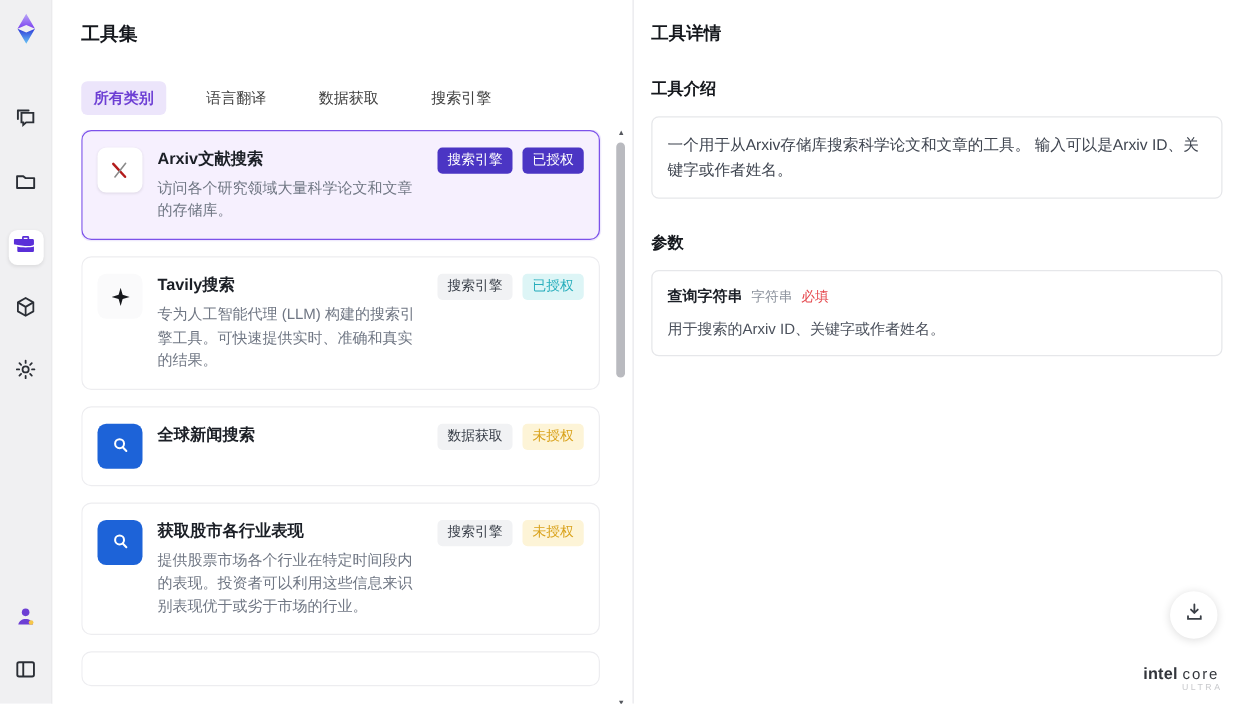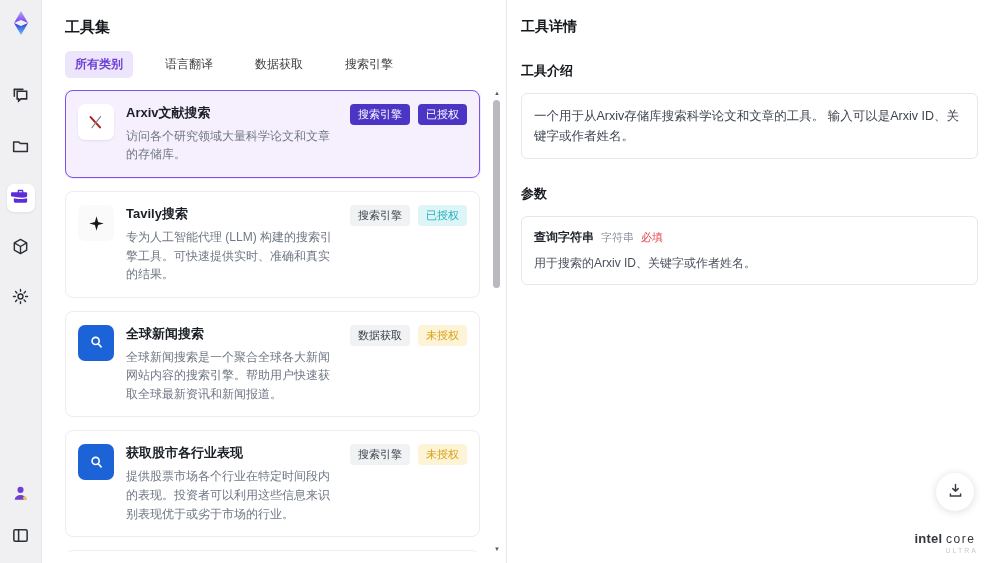--- a/index.html
+++ b/index.html
@@ -11,21 +11,21 @@
   .rail .logo { width:26px; height:26px; margin-top:10px; }
   .rail-icons { display:flex; flex-direction:column; align-items:center; gap:22px; margin-top:48px; }
   .rail-btn { width:28px; height:28px; display:flex; align-items:center; justify-content:center; border-radius:7px; color:#2b2f36; cursor:pointer; }
   .rail-btn svg { width:19px; height:19px; }
   .rail-btn.active { background:#ffffff; color:#5a2fd8; box-shadow:0 1px 3px rgba(0,0,0,.08); }
   .rail-bottom { margin-top:auto; display:flex; flex-direction:column; align-items:center; gap:14px; padding-bottom:14px; }
 
   
   .main { position:absolute; left:42px; top:0; width:464px; height:563px; background:#fff; padding:18px 0 0 23px; }
   .page-title { font-size:15px; font-weight:bold; color:#15181d; }
-  .tabs { display:flex; align-items:center; gap:22px; margin-top:14px; font-size:12px; }
+  .tabs { display:flex; align-items:center; gap:22px; margin-top:28px; font-size:12px; }
   .tab { color:#404040; cursor:pointer; padding:5px 10px; border-radius:5px; white-space:nowrap; }
   .tab.active { background:#ece5fb; color:#6d3fd4; font-weight:bold; }
 
   .list-wrap { position:relative; margin-top:12px; height:462px; overflow:hidden; padding-right:26px; }
   .list { display:flex; flex-direction:column; gap:13px; }
 
   .card { position:relative; display:flex; gap:12px; background:#fff; border:1px solid #ededf0; border-radius:8px; padding:13px 12px; cursor:pointer; }
   .card.selected { background:#f6f0fe; border:1.5px solid #7c52ea; box-shadow:0 0 0 1px rgba(124,82,234,.12); }
   .tool-icon { flex:0 0 36px; width:36px; height:36px; border-radius:7px; display:flex; align-items:center; justify-content:center; background:#fafafb; }
   .card.selected .tool-icon { background:#fff; box-shadow:0 1px 2px rgba(0,0,0,.08); }
@@ -199,21 +199,20 @@
 
   <article class="card">
     <div class="tool-icon icon-search-blue">
             <svg viewBox="0 0 20 20" width="17" height="17" fill="none" stroke="#ffffff" stroke-width="1.9">
               <circle cx="9" cy="8.2" r="4.2"></circle>
               <path d="M12 11.5l3.4 3.6" stroke-linecap="round"></path>
             </svg>
           </div>
     <div class="tool-body">
       <div class="tool-name">全球新闻搜索</div>
-      <div class="tool-desc">全球新闻搜索是一个聚合全球各大新闻网站内容的搜索引擎。帮助用户快速获取全球最新资讯和新闻报道。</div>
     </div>
     <div class="badges">
       <span class="badge badge-category cat-plain">数据获取</span>
       <span class="badge badge-auth auth-no">未授权</span>
     </div>
   </article>
 
   <article class="card">
     <div class="tool-icon icon-search-blue">
             <svg viewBox="0 0 20 20" width="17" height="17" fill="none" stroke="#ffffff" stroke-width="1.9">

